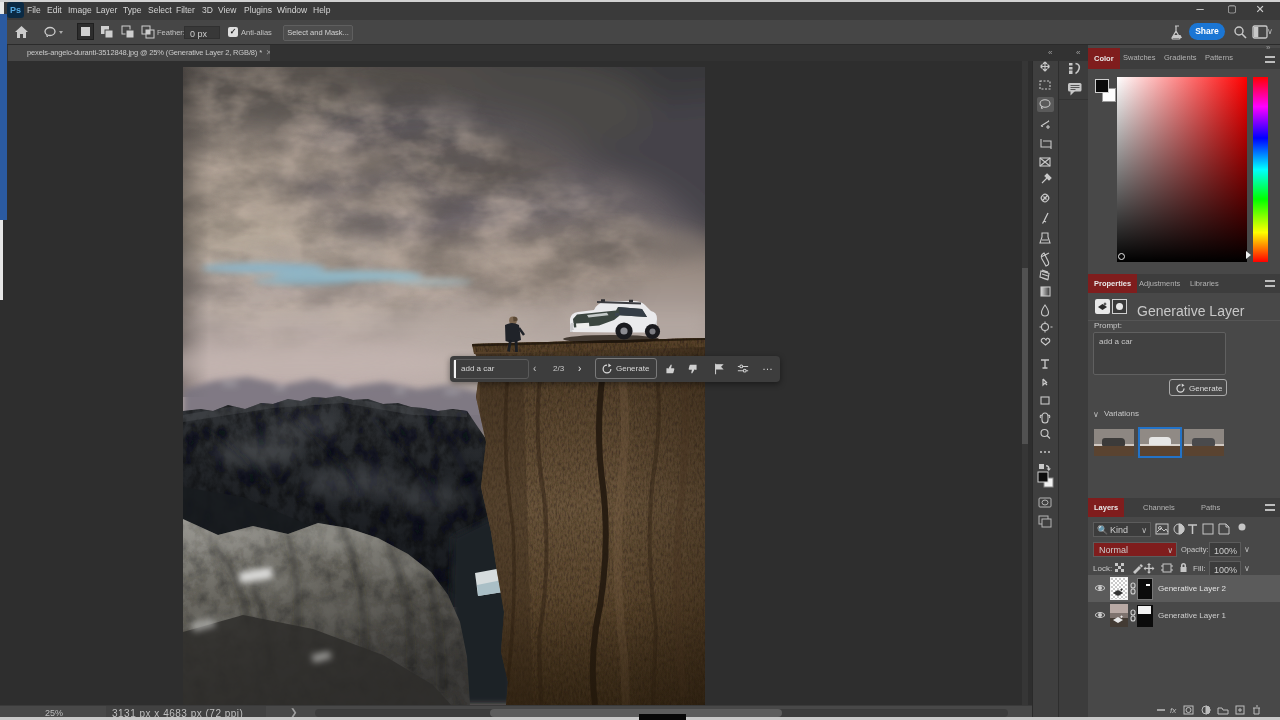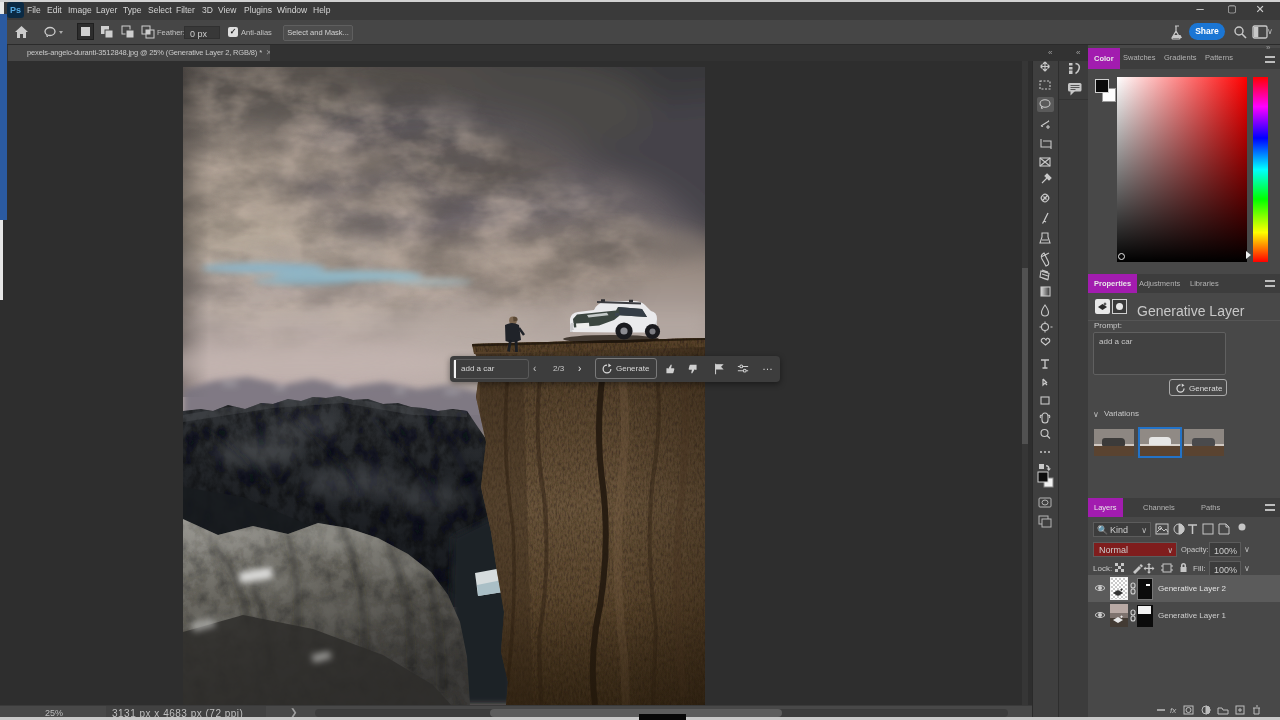--- a/index.html
+++ b/index.html
@@ -14,21 +14,21 @@
 #optionsbar{position:absolute;left:0;top:20px;width:1280px;height:25px;background:#464646;border-bottom:1px solid #2b2b2b;color:#c2c2c2;font-size:8px}
 
 #tabrow{position:absolute;left:0;top:45px;width:1280px;height:16px;background:#323232}
 #doctab{position:absolute;left:8px;top:0;width:262px;height:16px;background:#464646;color:#cacaca;font-size:7.5px;letter-spacing:-0.15px;line-height:16px;padding-left:19px;white-space:nowrap;overflow:hidden}
 
 #toolcol{position:absolute;left:1032px;top:61px;width:26px;height:659px;background:#3f3f3f;border-left:1px solid #2a2a2a}
 #dockcol{position:absolute;left:1058px;top:61px;width:30px;height:659px;background:#3c3c3c;border-left:1px solid #2e2e2e}
 #panels{position:absolute;left:1088px;top:45px;width:192px;height:675px;background:#484848}
 .ptabs{position:absolute;left:0;width:192px;height:19px;background:#3d3d3d;color:#b2b2b2;font-size:7.5px}
 .ptabs .t{position:absolute;top:0;height:19px;line-height:19px}
-.ptabs .active{background:#a21caf;color:#e8e8e8;padding:0 6px}
+.ptabs .active{background:#7f1d1d;color:#e8e8e8;padding:0 6px}
 .ham{position:absolute;right:5px;top:6px;width:10px;height:7px;border-top:2px solid #bdbdbd;border-bottom:2px solid #bdbdbd}
 .fieldbox{position:absolute;background:#404040;border:1px solid #5c5c5c;color:#cccccc;font-size:9px}
 .chev{color:#bbbbbb;font-size:8px}
 
 .eye{position:absolute;width:10px;height:6px;border:1px solid #cfcfcf;border-radius:50%;}
 .eye:after{content:"";position:absolute;left:2px;top:0px;width:4px;height:4px;background:#cfcfcf;border-radius:50%}
 
 #statusbar{position:absolute;left:0px;top:705px;width:1032px;height:13px;background:#484848;color:#bfbfbf;font-size:9px;border-top:1px solid #3a3a3a}
 
 #botline{position:absolute;left:0;top:717px;width:1280px;height:3px;background:#c9c9c9}
@@ -528,21 +528,21 @@
   <div class="abs" style="left:50px;top:155px;width:44px;height:31px;border:2px solid #2373c8;background:linear-gradient(#908a85 0 55%,#d8d2cc 55% 62%,#5a4330 62% 100%)">
     <div class="abs" style="left:9px;top:8px;width:22px;height:8px;background:#e6e6e6;border-radius:3px 4px 1px 1px"></div>
   </div>
   <div class="abs" style="left:96px;top:157px;width:40px;height:27px;background:linear-gradient(#8d8782 0 55%,#cfc8c2 55% 62%,#5a4330 62% 100%)">
     <div class="abs" style="left:8px;top:9px;width:23px;height:8px;background:#4a4a4c;border-radius:3px 4px 1px 1px"></div>
   </div>
 </div>
 
 <div class="abs" style="left:1088px;top:496px;width:192px;height:224px;background:#484848;color:#c8c8c8;font-size:8px">
   <div class="ptabs" style="top:2px">
-    <span class="t active" style="left:0px;font-weight:normal">Layers</span>
+    <span class="t active" style="left:0px;font-weight:bold">Layers</span>
     <span class="t" style="left:55px">Channels</span>
     <span class="t" style="left:113px">Paths</span>
     <div class="ham"></div>
   </div>
 
   <div class="fieldbox" style="left:5px;top:26px;width:58px;height:15px;background:#3c3c3c">
     <span style="position:absolute;left:3px;top:2px">🔍</span>
     <span style="position:absolute;left:16px;top:2px">Kind</span>
     <span class="chev" style="position:absolute;right:3px;top:3px">∨</span>
   </div>

